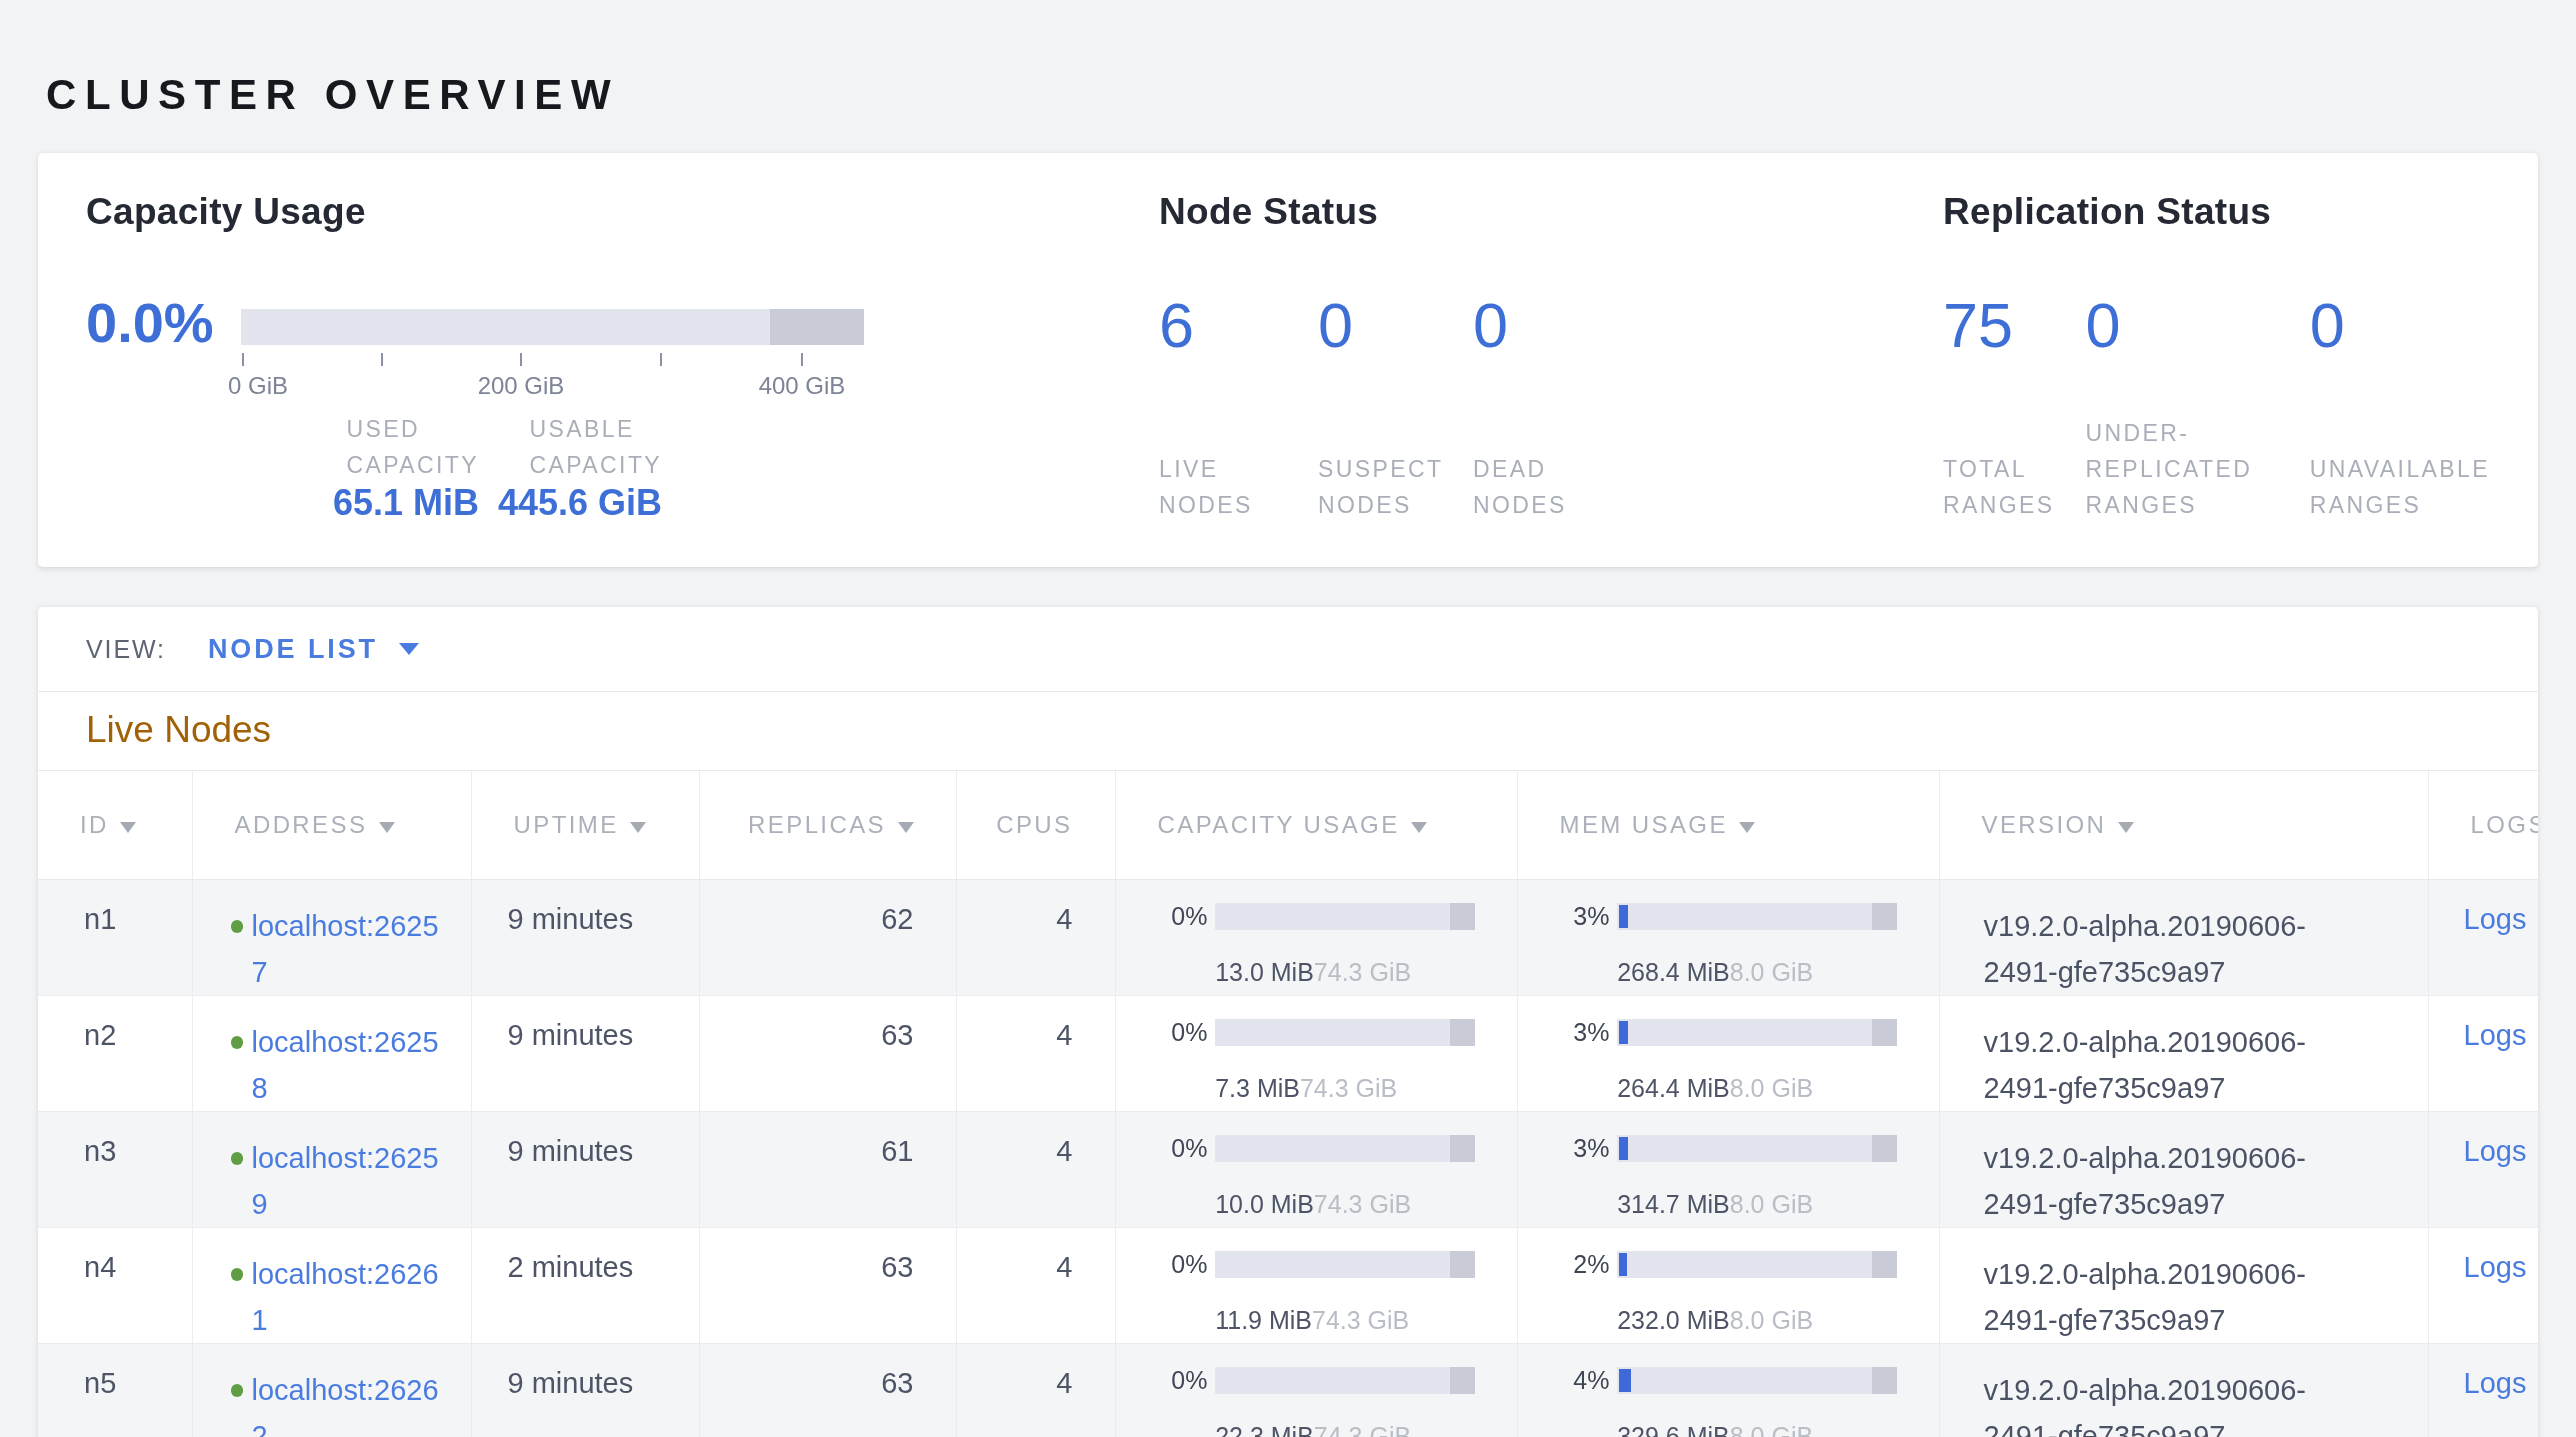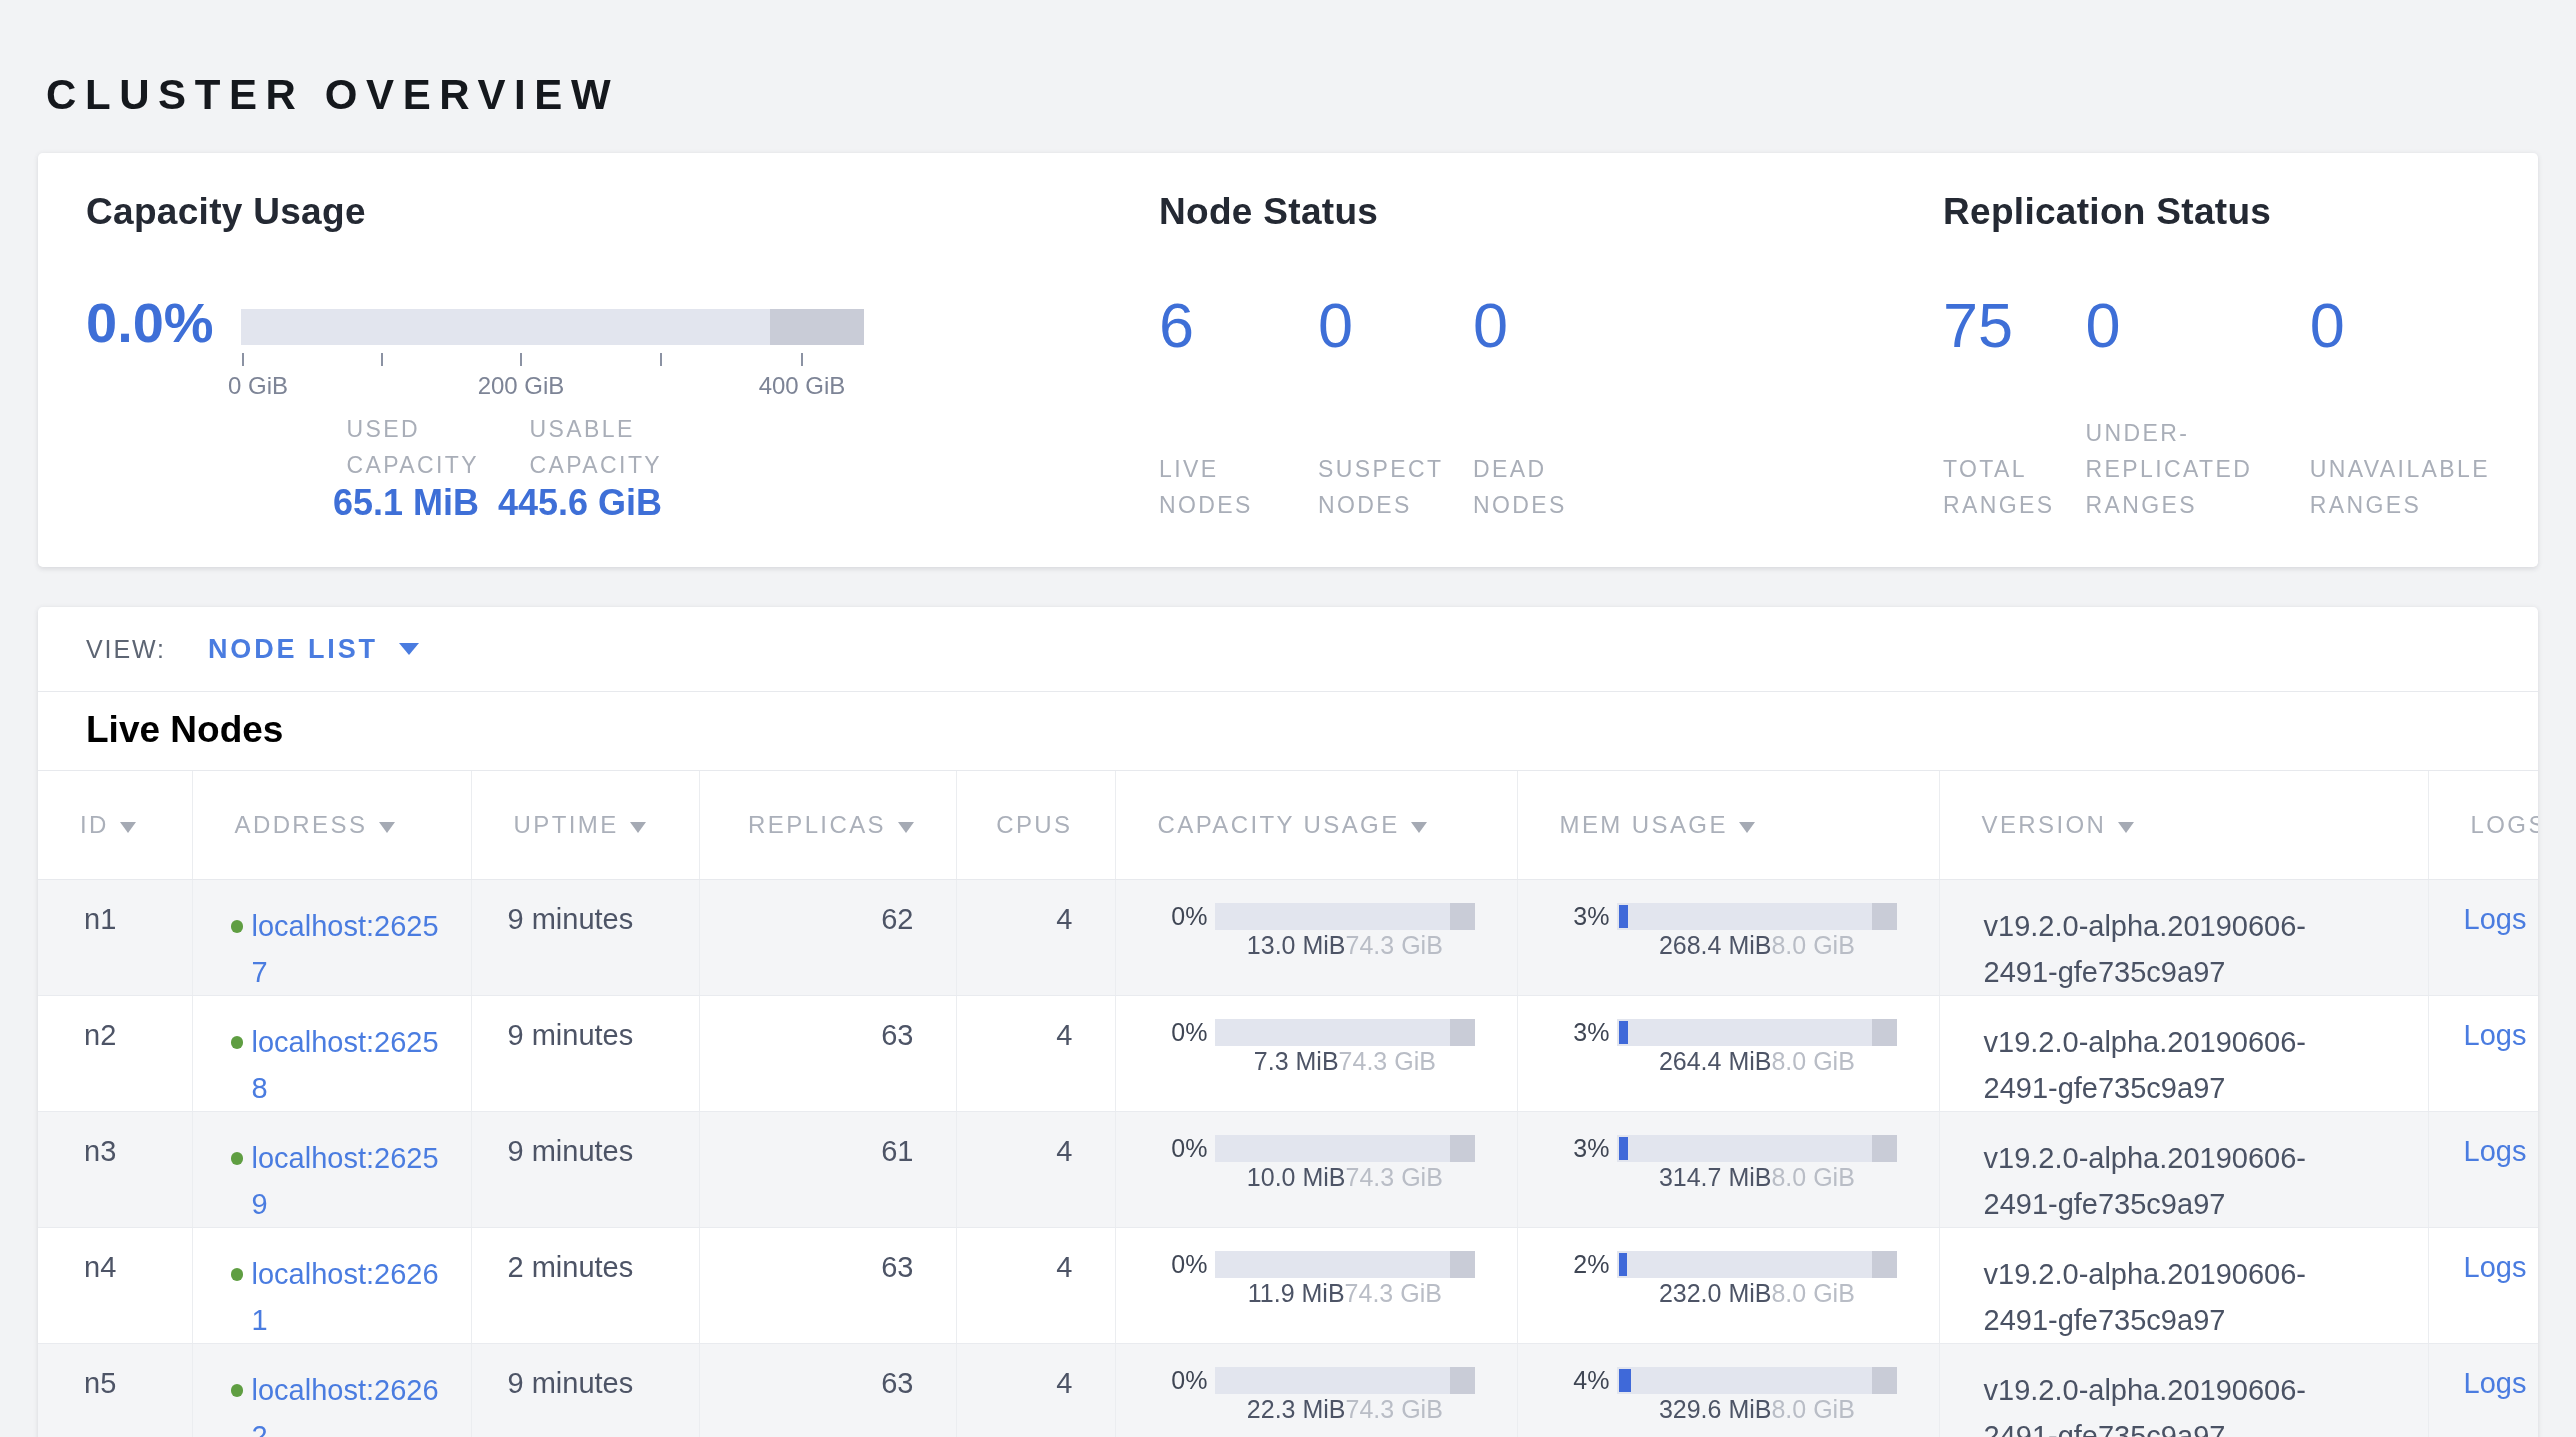--- a/index.html
+++ b/index.html
@@ -55,21 +55,21 @@
   .cap-stats { display: flex; }
   .cap-stat { display: flex; align-items: flex-end; flex-direction: column; }
   .cap-stat:first-child { width: 393px; }
   .cap-value { font-size: 36px; font-weight: 700; color: var(--accent-blue); margin-left: 19px; line-height: 40px; }
   
   .card-nodes { margin-top: 40px; height: 852px; overflow: hidden; }
   .view-bar { height: 85px; display: flex; align-items: center; padding-left: 48px; border-bottom: 1.9px solid #e7e9ed; }
   .view-label { font-size: 25px; letter-spacing: 1.9px; color: #5d6573; }
   .view-value { margin-left: 42px; font-size: 27px; letter-spacing: 2.9px; color: var(--link-blue); font-weight: 700; display: flex; align-items: center; cursor: pointer; }
   .caret-down { width: 0; height: 0; border-left: 10.5px solid transparent; border-right: 10.5px solid transparent; border-top: 12.5px solid var(--link-blue); margin-left: 21px; }
-  .table-title { padding: 17px 0 19px 48px; font-size: 37px; font-weight: 700; color: #000000; }
+  .table-title { padding: 17px 0 19px 48px; font-size: 37px; font-weight: 400; color: #a16207; }
   table { width: 100%; border-collapse: collapse; table-layout: fixed; }
   thead th {
     height: 109px; border-top: 1.9px solid #e7e9ed; border-bottom: 1.9px solid #e7e9ed;
     font-size: 24px; letter-spacing: 2.4px; color: #abb0ba; font-weight: 400;
     text-align: left; padding-left: 42px; vertical-align: middle; white-space: nowrap;
   }
   thead th.num { text-align: right; padding-right: 42px; padding-left: 0; }
   th + th, td + td { border-left: 1.9px solid #ebedf0; }
   .sort-arrow { display: inline-block; width: 0; height: 0; border-left: 8.6px solid transparent; border-right: 8.6px solid transparent; border-top: 11.5px solid #a5aab4; margin-left: 11.5px; }
   tbody tr { height: 115px; }
@@ -79,21 +79,21 @@
   td.c-addr { position: relative; padding-left: 59px; padding-right: 29px; line-height: 46px; }
   .dot { position: absolute; left: 38px; top: 40px; width: 12.5px; height: 12.5px; border-radius: 50%; background: var(--live-green); }
   .addr-link { color: var(--link-blue); text-decoration: none; word-break: break-all; cursor: pointer; }
   td.c-up { padding-left: 36px; }
   td.c-num { text-align: right; padding-right: 42px; }
   .u-grid { display: grid; grid-template-columns: 50px 1fr; column-gap: 7.7px; padding: 0 42px 0 42px; }
   .u-pct { font-size: 25px; color: #3f4654; text-align: right; line-height: 27px; }
   .u-bar { position: relative; height: 27px; background: var(--bar-track); }
   .u-cap { position: absolute; right: 0; top: 0; width: 25px; height: 100%; background: var(--bar-reserved); }
   .u-fill { position: absolute; left: 1.9px; top: 1.9px; bottom: 1.9px; background: var(--bar-fill); }
-  .u-vals { display: flex; justify-content: center; margin-top: 1px; font-size: 25px; }
+  .u-vals { display: flex; justify-content: flex-start; margin-top: 28px; font-size: 25px; }
   .u-used { color: #4d5466; }
   .u-total { color: #b9bdc6; }
   td.c-version { padding-left: 44px; padding-right: 52px; line-height: 46px; color: #4a5264; }
   td.c-logs { padding-left: 35px; }
   .logs-link { color: var(--link-blue); text-decoration: none; cursor: pointer; }
   tr.filler { height: 19px; background: #ffffff !important; }
   tr.filler td { padding: 0; height: 19px; border-bottom: none; }
 </style>
 </head>
 <body>

